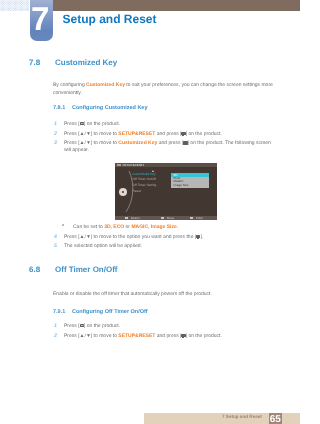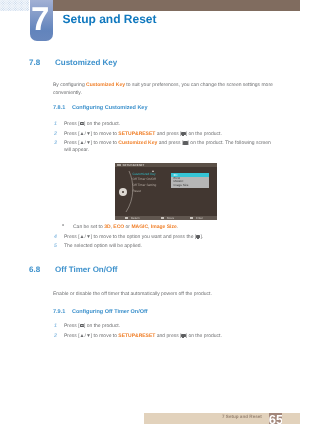--- a/index.html
+++ b/index.html
@@ -52,21 +52,21 @@
   .submenu .it.sel{background:#35c5d6;color:#ffffff;line-height:4.4px;}
   .osd-foot{position:absolute;left:0;top:52.5px;width:102px;height:4.5px;background:#615750;}
   .osd-foot .fi{position:absolute;top:0.5px;font-size:2.9px;color:#d8d2cc;white-space:nowrap;}
   .osd-foot .fic{position:absolute;top:1.1px;width:3.3px;height:2.3px;background:#cbc5bf;}
   .knob{position:absolute;left:4px;top:25px;width:8px;height:8px;border-radius:50%;background:#ddd8d2;}
   .knob::after{content:"";position:absolute;left:2.6px;top:2.6px;width:2.8px;height:2.8px;border-radius:50%;background:#423731;}
 
   
   .footbar{position:absolute;left:144px;top:413px;width:156px;height:11px;background:#e2d2bc;}
   .foottxt{position:absolute;left:222px;top:414px;font-size:4.6px;color:#9b8775;font-weight:bold;}
-  .pagenum{position:absolute;left:268.7px;top:412.8px;width:13px;height:11.2px;background:#a28679;color:#fff;font-size:13px;font-weight:bold;text-align:center;line-height:14.2px;overflow:hidden;}
+  .pagenum{position:absolute;left:268.7px;top:412.8px;width:13px;height:11.2px;background:#a28679;color:#fff;font-size:10px;font-weight:bold;text-align:center;line-height:14.2px;overflow:hidden;}
 </style>
 </head>
 <body>
 
 <div class="page">
   <div class="halftone"></div>
   <div class="brownbar"></div>
   <div class="chapnum">7</div>
   <div class="chaptitle">Setup and Reset</div>
 

